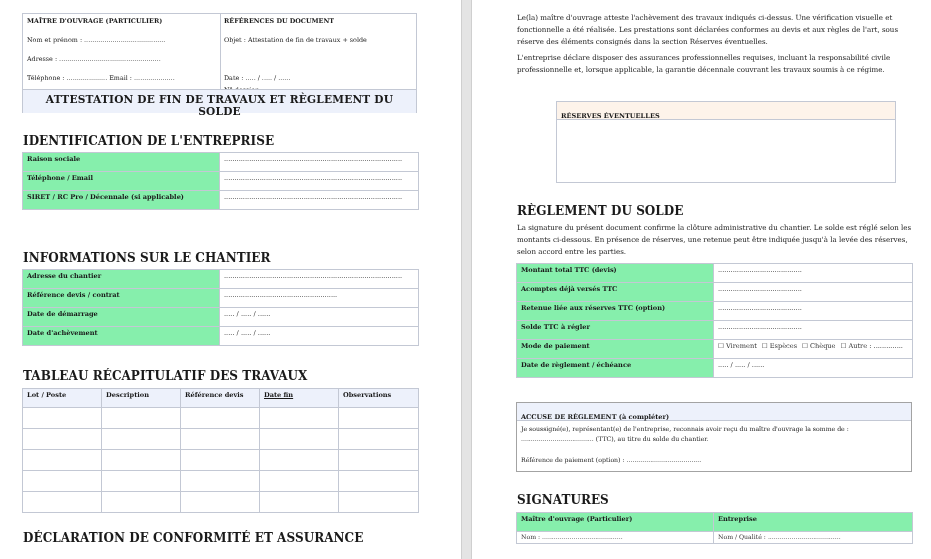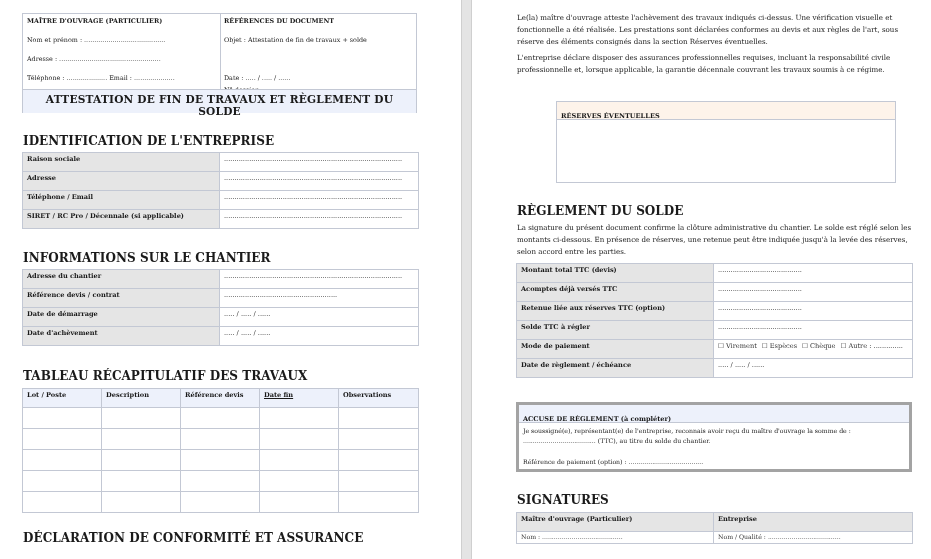--- a/index.html
+++ b/index.html
@@ -19,21 +19,21 @@
     box-sizing: border-box;
   }
   .abs { position: absolute; }
   .small { font-size: 6.6px; line-height: 8px; }
   .bold { font-weight: bold; }
   .section-title {
     position: absolute; font-size: 12px; font-weight: bold; letter-spacing: 0.05px;
   }
   table.grid { position: absolute; border-collapse: collapse; table-layout: fixed; }
   table.grid td { border: 1px solid #c3c8d4; vertical-align: top; padding: 2px 4px; font-size: 6.6px; line-height: 8px; }
-  td.lbl { background: #e5e5e5; font-weight: bold; }
+  td.lbl { background: #86efac; font-weight: bold; }
   td.val { color: #333; }
   .head-blue { background: #edf1fb; }
   .head-peach { background: #fdf3ea; }
 
   
   #header-box {
     position: absolute; left: 22px; top: 13px; width: 395px; height: 100px;
     border: 1px solid #c3c8d4; box-sizing: border-box;
   }
   #header-box .col { position: absolute; top: 0; height: 75px; }
@@ -79,24 +79,20 @@
     <colgroup>
         <col style="width:197px">
         <col style="width:199px">
       </colgroup>
     <tbody id="company-body">
         <tr>
           <td class="lbl" style="height: 14px;">Raison sociale</td>
           <td class="val fill">.....................................................................................</td>
         </tr>
         <tr>
-          <td class="lbl" style="height: 14px;">Adresse</td>
-          <td class="val fill">.....................................................................................</td>
-        </tr>
-        <tr>
           <td class="lbl" style="height: 14px;">Téléphone / Email</td>
           <td class="val fill">.....................................................................................</td>
         </tr>
         <tr>
           <td class="lbl" style="height: 14px;">SIRET / RC Pro / Décennale (si applicable)</td>
           <td class="val fill">.....................................................................................</td>
         </tr>
       </tbody>
   </table>
 
@@ -227,21 +223,21 @@
           <td class="lbl" style="height: 14px;">Mode de paiement</td>
           <td class="val fill"><span style="margin-right: 5px;"><span>☐</span><span style="margin-left: 2px;">Virement</span></span><span style="margin-right: 5px;"><span>☐</span><span style="margin-left: 2px;">Espèces</span></span><span style="margin-right: 5px;"><span>☐</span><span style="margin-left: 2px;">Chèque</span></span><span style="margin-right: 5px;"><span>☐</span><span style="margin-left: 2px;">Autre : ..............</span></span></td>
         </tr>
         <tr>
           <td class="lbl" style="height: 14px;">Date de règlement / échéance</td>
           <td class="val fill">..... / ..... / ......</td>
         </tr>
       </tbody>
   </table>
 
-  <div class="abs" style="left:44px; top:402px; width:396px; height:70px; border:3px solid #a3a3a3; box-sizing:border-box;">
+  <div class="abs" style="left:44px; top:402px; width:396px; height:70px; border:1px solid #a3a3a3; box-sizing:border-box;">
     <div class="head-blue" style="height:18px; border-bottom:1px solid #c3c8d4; padding:1px 4px; box-sizing:border-box;">
       <span class="small bold">ACCUSE DE RÈGLEMENT (à compléter)</span>
     </div>
     <div class="small" style="position:absolute; left:4px; top:21px; font-size:6.2px; line-height:10px; white-space:nowrap;">Je soussigné(e), représentant(e) de l'entreprise, reconnais avoir reçu du maître d'ouvrage la somme de :</div>
     <div class="small" style="position:absolute; left:4px; top:31px; font-size:6.2px; line-height:10px; white-space:nowrap;">..................................... (TTC), au titre du solde du chantier.</div>
     <div class="small" style="position:absolute; left:4px; top:52px; font-size:6.2px; line-height:10px; white-space:nowrap;">Référence de paiement (option) : ......................................</div>
   </div>
 
   <div class="section-title" style="left:45px; top:493px;">SIGNATURES</div>
   <table class="grid" style="left:44px; top:512px; width:396px;">

